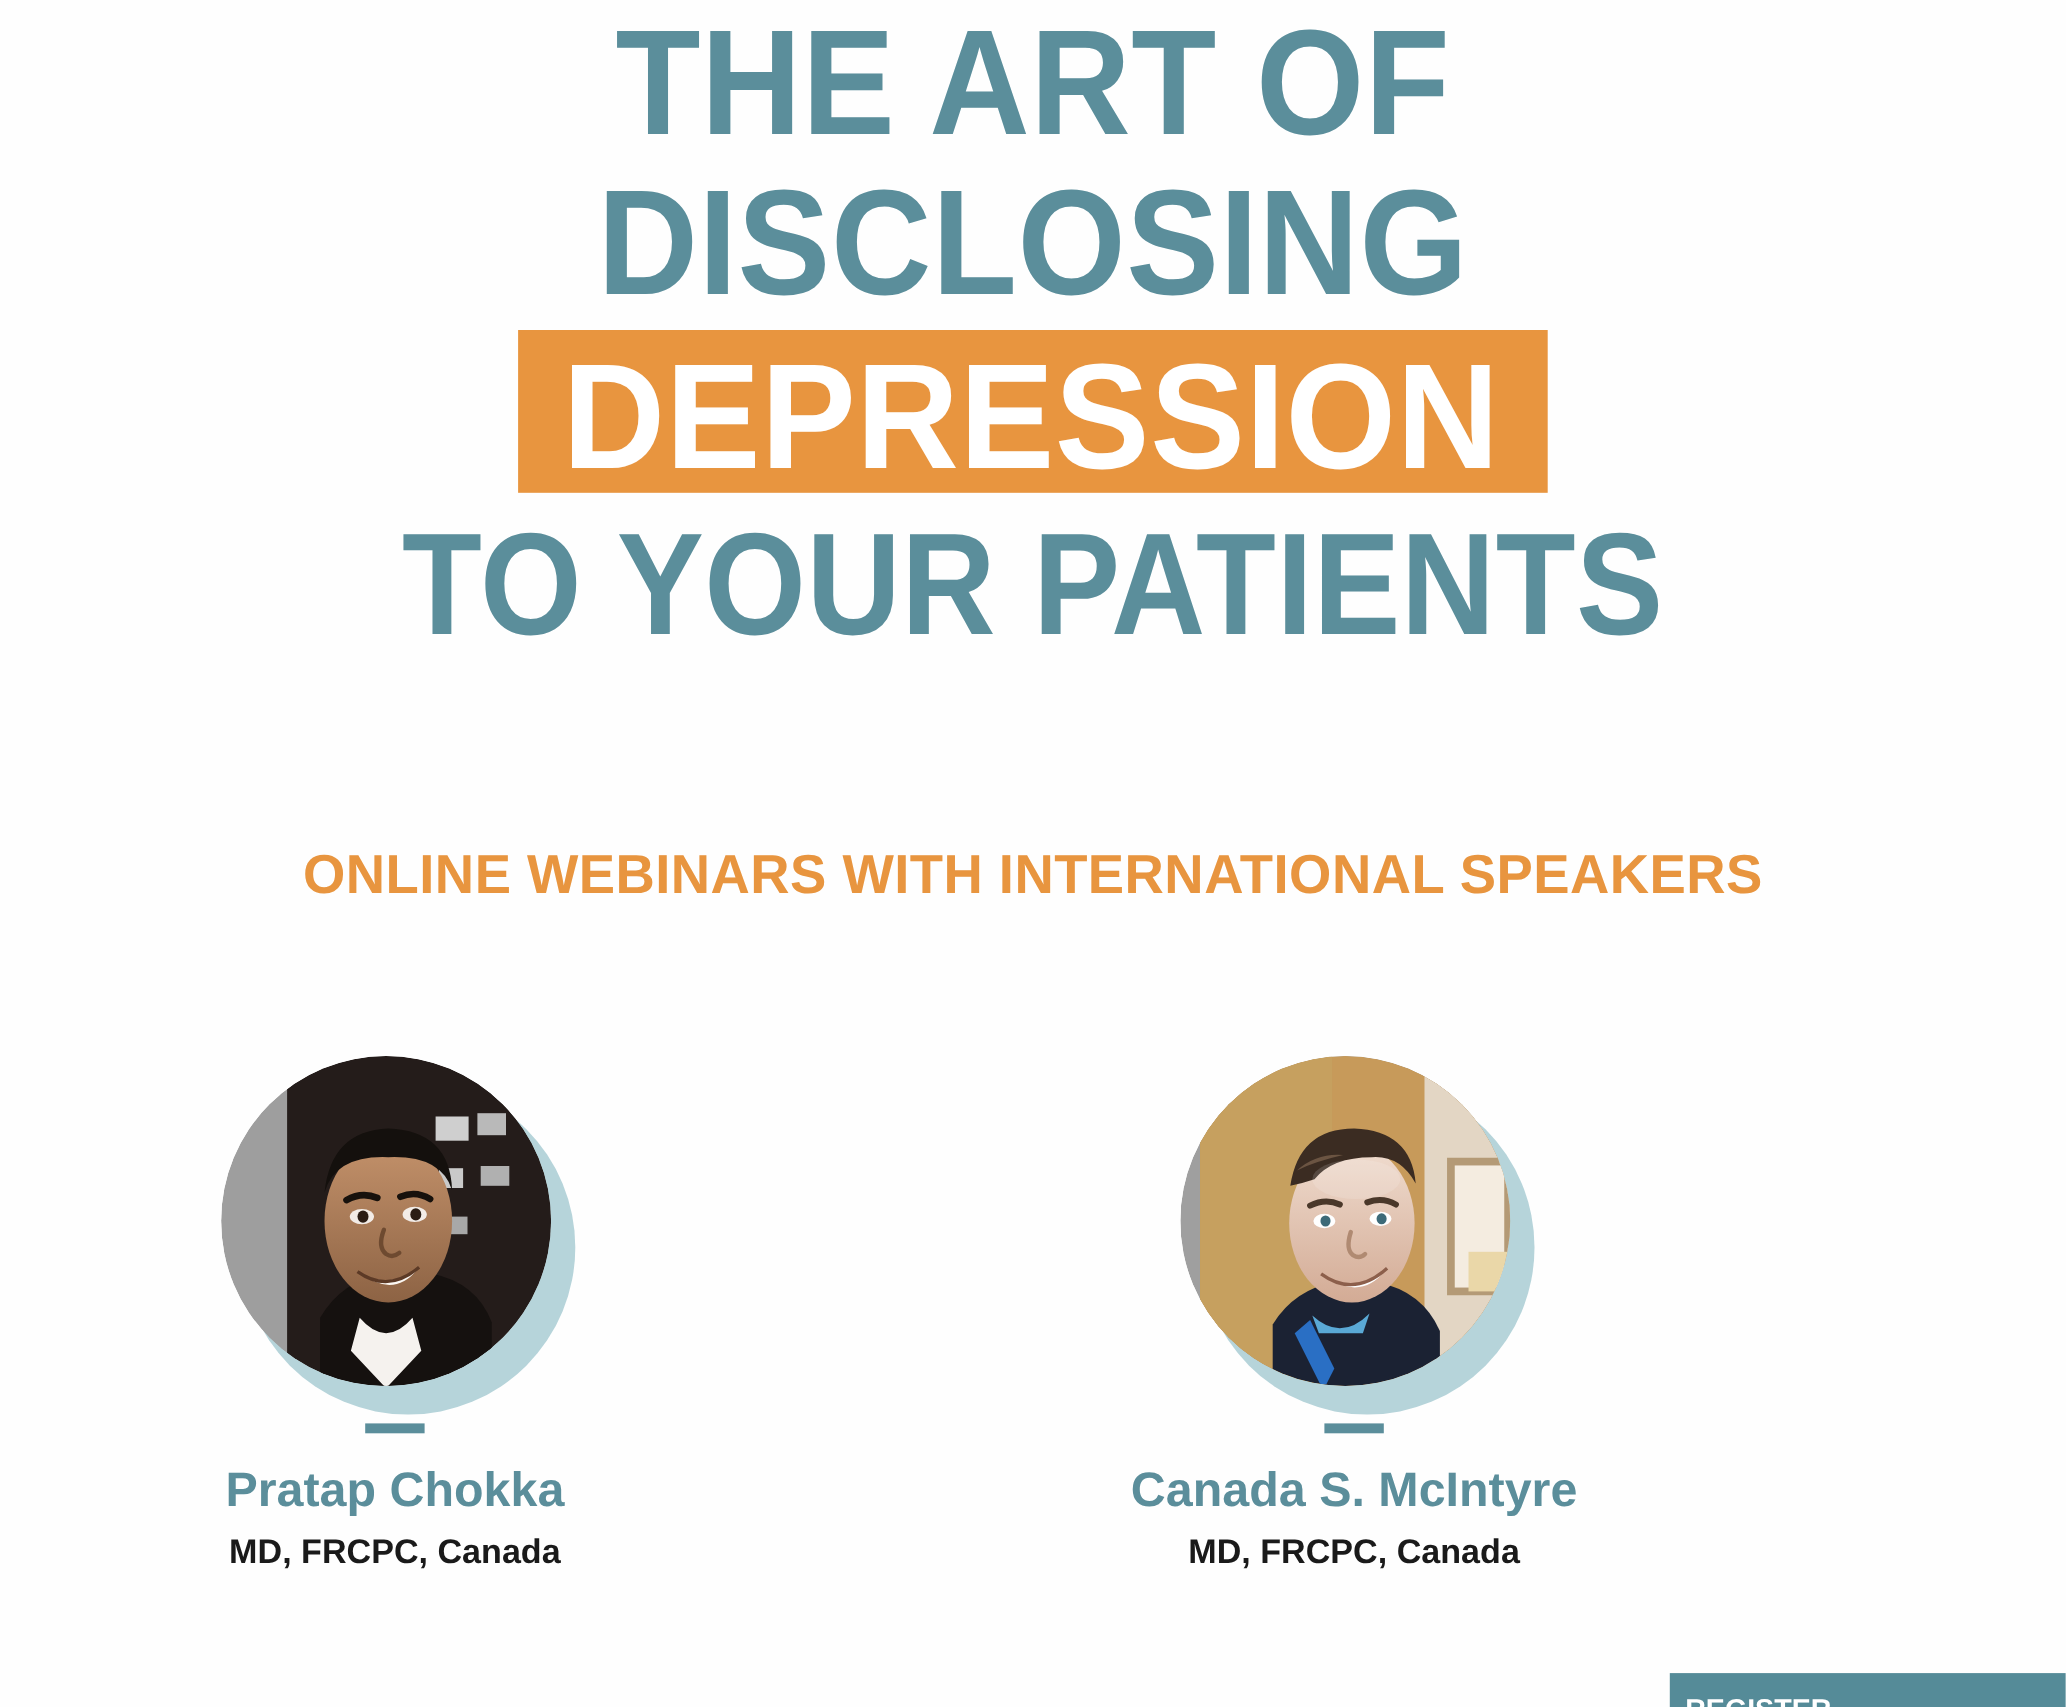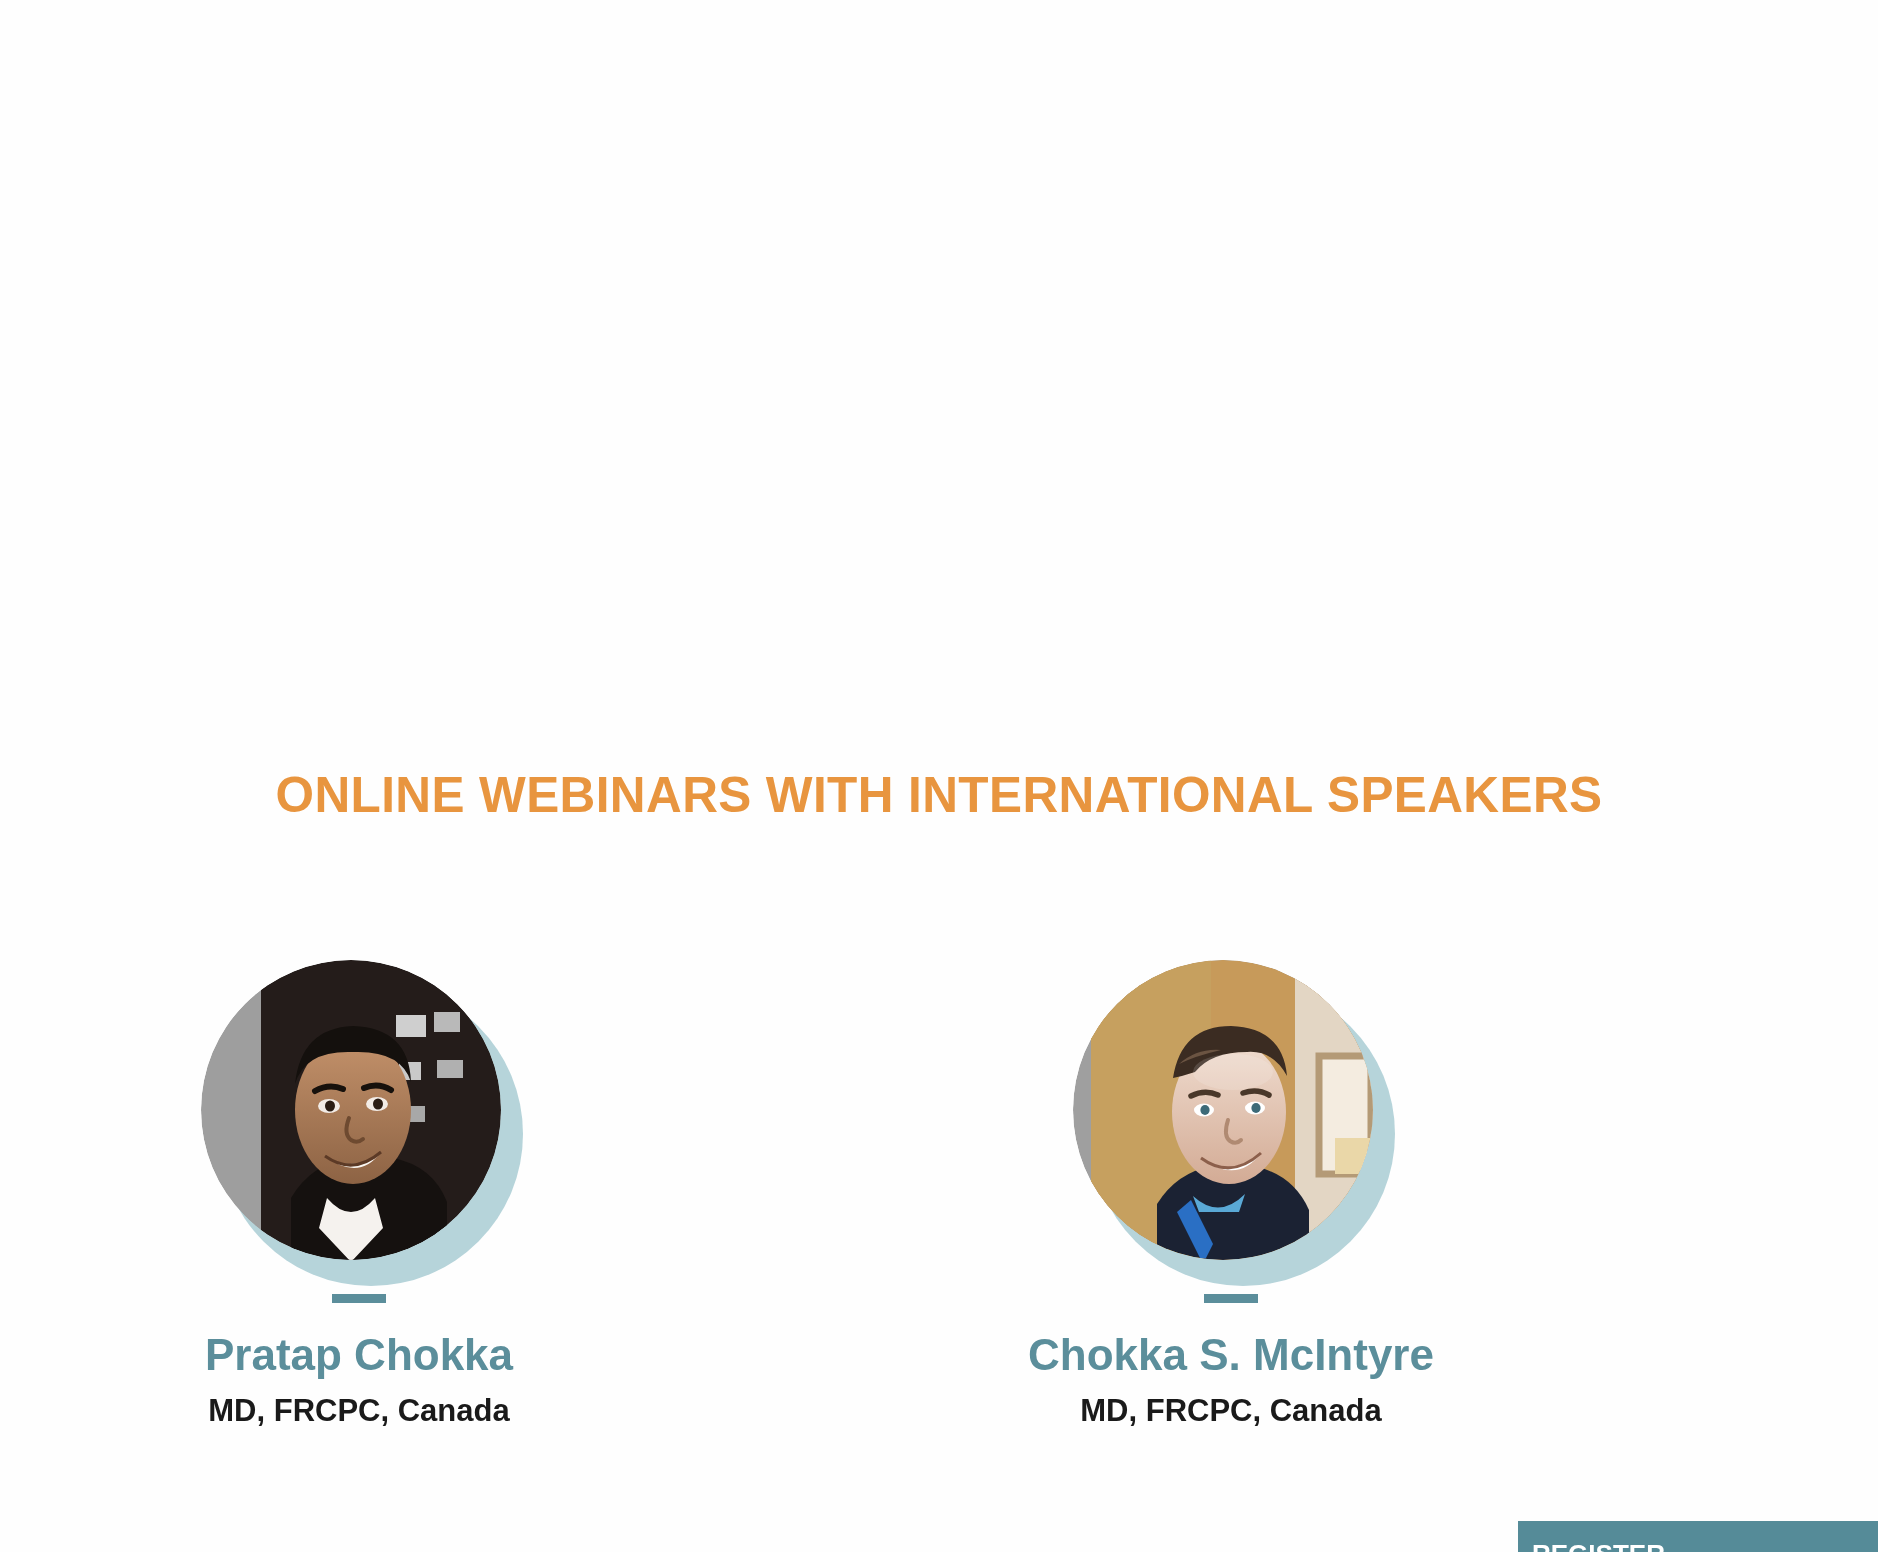--- a/index.html
+++ b/index.html
@@ -188,20 +188,34 @@
     line-height: 28px;
     color: #ffffff;
     white-space: nowrap;
   }
 </style>
 </head>
 <body>
 
 <div class="poster">
 
+  <div class="title-block">
+
+    <div class="title-line title-line-1">THE ART OF</div>
+
+    <div class="title-line title-line-2">DISCLOSING</div>
+
+    <div class="highlight-row">
+      <div class="highlight-box">
+        <span class="highlight-text">DEPRESSION</span>
+      </div>
+    </div>
+
+    <div class="title-line title-line-4">TO YOUR PATIENTS</div>
+  </div>
 
   <div class="subtitle">ONLINE WEBINARS WITH INTERNATIONAL SPEAKERS</div>
 
   <div class="speakers">
 
     <div class="speaker">
       <div class="avatar-wrap">
         <div class="avatar-halo"></div>
         <div class="avatar">
           <svg width="300" height="300" viewBox="0 0 300 300">
@@ -285,21 +299,21 @@
               <path d="M128 198 q30 20 60 -5 q-24 32 -60 5 z" fill="#ffffff"></path>
               <path d="M128 198 q30 22 60 -5" stroke="#8c5f4b" stroke-width="3" fill="none"></path>
               <ellipse cx="160" cy="112" rx="40" ry="18" fill="#ffffff" opacity="0.14"></ellipse>
             </g>
           </svg>
         </div>
       </div>
 
       <div class="name-dash"></div>
 
-      <div class="speaker-name">Chokka S. McIntyre</div>
+      <div class="speaker-name">Canada S. McIntyre</div>
 
       <div class="speaker-credentials">MD, FRCPC, Canada</div>
     </div>
   </div>
 
   <div class="bottom-bar">
     <span class="bottom-bar-text">REGISTER</span>
   </div>
 
 </div>

